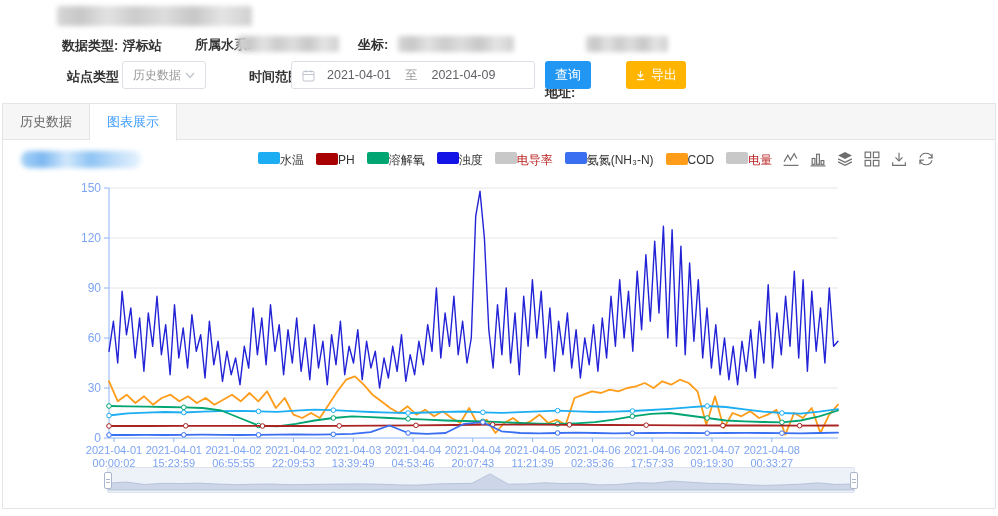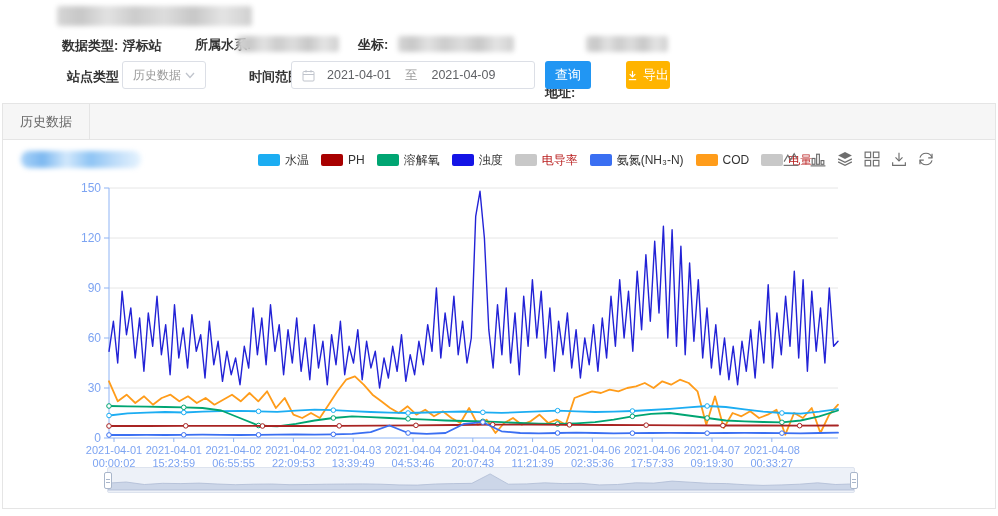--- a/index.html
+++ b/index.html
@@ -19,32 +19,32 @@
   .select-box span { font-size:12px; color:#999; }
 
   .date-box { display:flex; align-items:center; width:244px; height:28px; border:1px solid #dcdfe6;
     border-radius:3px; background:#fff; padding:0 10px; }
   .date-box .dtxt { font-size:12.5px; color:#606266; }
   .date-box .sep { font-size:12.5px; color:#999; margin:0 14px; }
 
   .btn { display:flex; align-items:center; justify-content:center; gap:5px; height:28px;
     border:none; border-radius:3px; color:#fff; font-size:13px; cursor:pointer; }
   .btn-query { width:46px; background:#2196f3; }
-  .btn-export { width:44px; background:#ffb400; }
+  .btn-export { width:60px; background:#ffb400; }
 
   .panel { position:absolute; left:2px; top:103px; width:994px; height:406px;
     border:1px solid #e5e5e5; background:#fff; }
   .tabstrip { position:absolute; left:0; top:0; width:100%; height:36px; background:#f6f6f6;
     border-bottom:1px solid #e5e5e5; display:flex; }
   .tab { height:36px; line-height:36px; padding:0 17px; font-size:13px; color:#666;
     border-right:1px solid #e5e5e5; cursor:pointer; }
   .tab.active { background:#fff; color:#409eff; height:37px; }
 
   .legend-row { position:absolute; left:255px; top:45px; height:22px; display:flex; align-items:center; gap:12px; }
-  .legend-item { display:flex; align-items:center; gap:5px; cursor:pointer; }
+  .legend-item { display:flex; cursor:pointer; }
   .legend-swatch { width:22px; height:12px; border-radius:2px; }
   .legend-label { font-size:12px; color:#333; }
   .legend-item.disabled .legend-label { color:#b91c1c; }
 
   .toolbar { position:absolute; right:60px; top:46px; display:flex; align-items:center; gap:9px; }
   .tool-icon { width:18px; height:18px; cursor:pointer; }
   .tool-icon svg { width:18px; height:18px; stroke:#6e6e6e; fill:none; stroke-width:1.1; }
 
   .dz { position:absolute; left:104px; top:363px; width:748px; height:26px;
     background:#edf1f8; border:1px solid #dde3ee; border-radius:2px; }
@@ -99,20 +99,21 @@
       <line x1="6" y1="1" x2="6" y2="7" stroke="#fff" stroke-width="1.3"></line>
       <polyline points="3,4.5 6,7.5 9,4.5" fill="none" stroke="#fff" stroke-width="1.3"></polyline>
       <line x1="2" y1="10.5" x2="10" y2="10.5" stroke="#fff" stroke-width="1.3"></line>
     </svg>
     <span>导出</span>
   </button>
 
   <div class="panel">
     <div class="tabstrip">
       <div class="tab">历史数据</div>
+      <div class="tab active">图表展示</div>
     </div>
 
     <div class="abs blur-b" style="left:18px;top:47px;width:120px;height:17px;"></div>
 
     <div class="legend-row" id="legend-row">
         <div class="legend-item">
           <span class="legend-swatch" style="background: rgb(28, 173, 242);"></span>
           <span class="legend-label">水温</span>
         </div>
         <div class="legend-item">

